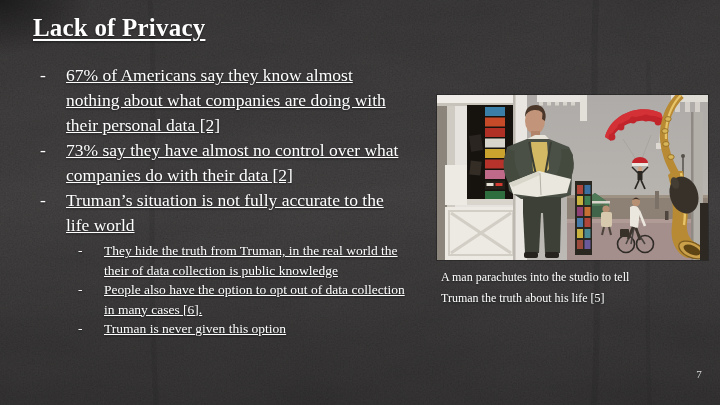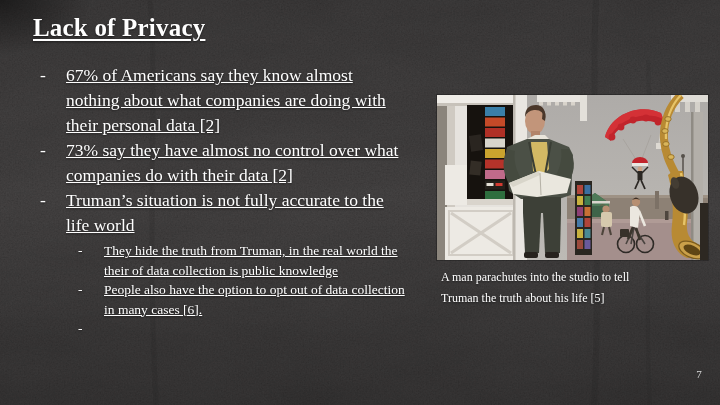--- a/index.html
+++ b/index.html
@@ -104,20 +104,21 @@
         <div class="btext">They hide the truth from Truman, in the real world the
 their of data collection is public knowledge</div>
       </div>
       <div class="b2">
         <span class="dash">-</span>
         <div class="btext">People also have the option to opt out of data collection
 in many cases [6].</div>
       </div>
       <div class="b2">
         <span class="dash">-</span>
+        <div class="btext">Truman is never given this option</div>
       </div>
     </div>
   </div>
 
   <figure class="photo">
     <svg viewBox="0 0 271 165" xmlns="http://www.w3.org/2000/svg" preserveAspectRatio="none">
       <defs>
         <linearGradient id="skyg" x1="0" y1="0" x2="0" y2="1">
           <stop offset="0%" stop-color="#aeaba8"></stop>
           <stop offset="100%" stop-color="#bdbab5"></stop>

